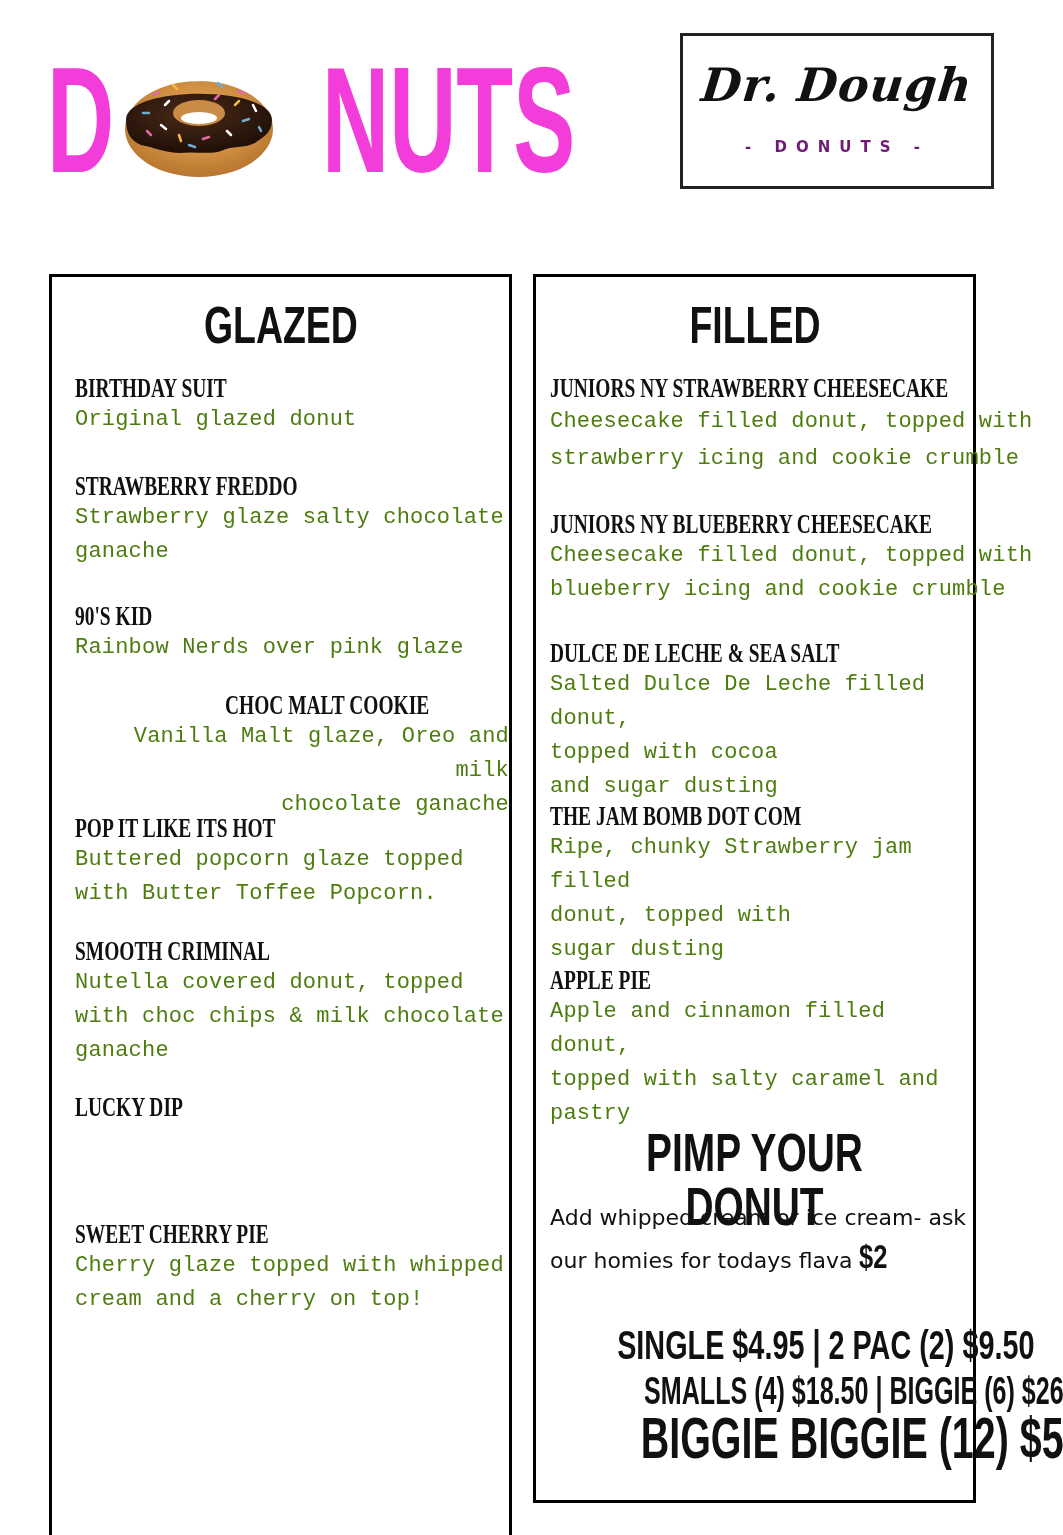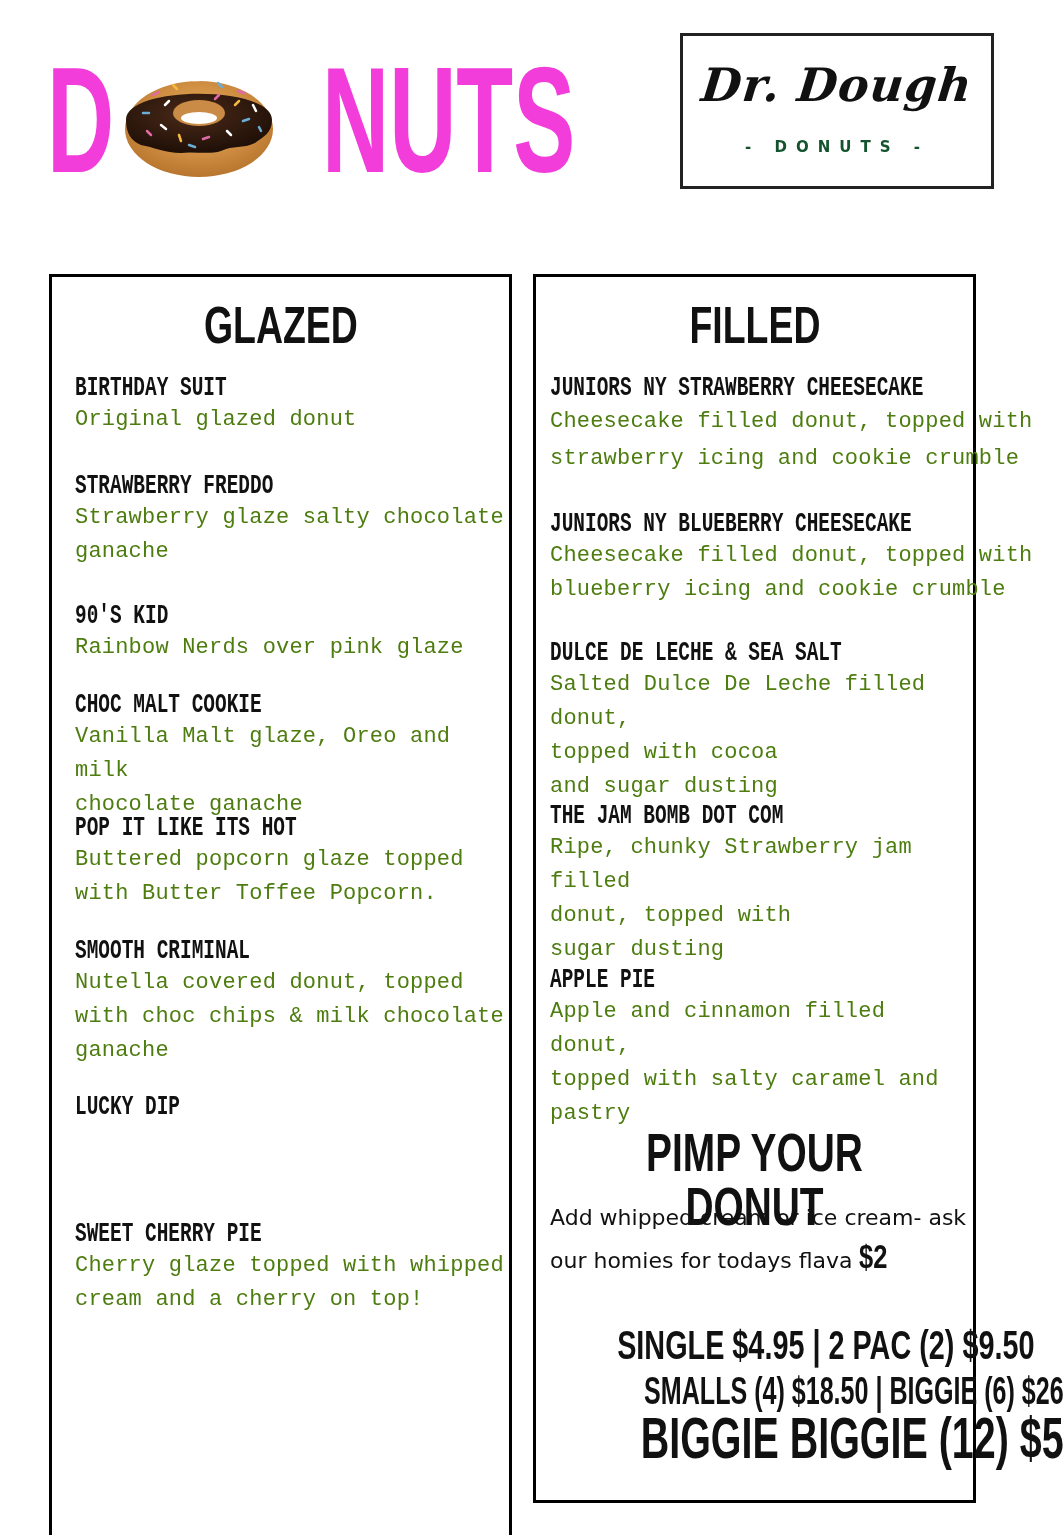--- a/index.html
+++ b/index.html
@@ -5,32 +5,32 @@
   html, body { margin:0; padding:0; background:#ffffff; }
   body { width:1063px; height:1535px; position:relative; overflow:hidden; font-family:"Liberation Sans", sans-serif; color:#111; }
   .hero-letter { font-family:"Liberation Sans", sans-serif; font-weight:700; color:#f23ddb; font-size:150px; line-height:1; transform:scaleX(0.62); transform-origin:left center; display:inline-block; letter-spacing:0; }
   .hero-wrap { position:absolute; left:47px; top:45px; width:520px; height:140px; }
   .hero-d { position:absolute; left:0; top:0; }
   .hero-rest { position:absolute; left:275px; top:0; }
   .donut-icon { position:absolute; left:123px; top:65px; width:152px; height:115px; }
 
   .logo-box { position:absolute; left:680px; top:33px; width:308px; height:150px; border:3px solid #222; }
   .logo-script { position:absolute; left:0; right:0; top:22px; text-align:center; font-family:"DejaVu Serif", serif; font-style:italic; font-weight:700; font-size:46px; color:#111; letter-spacing:1px; transform:skewX(-6deg); }
-  .logo-sub { position:absolute; left:0; right:0; top:102px; text-align:center; font-family:"DejaVu Sans", sans-serif; font-weight:700; font-size:15px; letter-spacing:9px; color:#14532d; }
+  .logo-sub { position:absolute; left:0; right:0; top:102px; text-align:center; font-family:"DejaVu Sans", sans-serif; font-weight:700; font-size:15px; letter-spacing:9px; color:#701a75; }
 
   .panel { position:absolute; border:3.5px solid #000; box-sizing:border-box; }
   .panel-left { left:49px; top:274px; width:463px; height:1530px; }
   .panel-right { left:533px; top:274px; width:443px; height:1229px; }
 
   .panel-title { position:absolute; left:0; right:0; text-align:center; font-family:"Liberation Sans", sans-serif; font-weight:700; font-size:52px; line-height:1; }
   .narrow { display:inline-block; transform:scaleX(0.72); transform-origin:center; }
   .narrow-left { display:inline-block; transform:scaleX(0.72); transform-origin:left center; white-space:nowrap; }
 
   .item { position:absolute; }
-  .item-name { font-family:Liberation Mono, monospace; font-weight:700; font-size:27px; line-height:30px; white-space:nowrap; }
+  .item-name { font-family:Liberation Serif, serif; font-weight:700; font-size:27px; line-height:30px; white-space:nowrap; }
   .item-desc { font-family:Liberation Mono, monospace; font-size:22px; line-height:34px; color:#4d7c0f; white-space:pre-line; letter-spacing:0.2px; }
 
   .pimp-title { position:absolute; left:0; right:0; top:848px; text-align:center; font-weight:700; font-size:54px; line-height:1; }
   .pimp-desc { position:absolute; left:14px; top:922px; font-family:"DejaVu Sans", sans-serif; font-size:22px; line-height:38px; white-space:nowrap; }
   .pimp-price { font-family:"Liberation Sans", sans-serif; font-weight:700; font-size:34px; display:inline-block; transform:scaleX(0.75); transform-origin:left bottom; }
 
   .price-line { position:absolute; left:0; right:0; text-align:right; font-weight:700; line-height:1; white-space:nowrap; }
   .price-1 { top:1048px; font-size:40px; }
   .price-2 { top:1095px; font-size:38px; }
   .price-3 { top:1132px; font-size:58px; }
@@ -96,21 +96,21 @@
   </div>
   <div class="item" style="left:23px; top:194px;">
     <div class="item-name"><span class="narrow-left">STRAWBERRY FREDDO</span></div>
     <div class="item-desc">Strawberry glaze salty chocolate
 ganache</div>
   </div>
   <div class="item" style="left:23px; top:324px;">
     <div class="item-name"><span class="narrow-left">90'S KID</span></div>
     <div class="item-desc">Rainbow Nerds over pink glaze</div>
   </div>
-  <div class="item" style="left:23px; top:413px;">
+  <div class="item" style="left:23px; top:413px;text-align:right;">
     <div class="item-name"><span class="narrow-left">CHOC MALT COOKIE</span></div>
     <div class="item-desc">Vanilla Malt glaze, Oreo and milk
 chocolate ganache</div>
   </div>
   <div class="item" style="left:23px; top:536px;">
     <div class="item-name"><span class="narrow-left">POP IT LIKE ITS HOT</span></div>
     <div class="item-desc">Buttered popcorn glaze topped
 with Butter Toffee Popcorn.</div>
   </div>
   <div class="item" style="left:23px; top:659px;">

